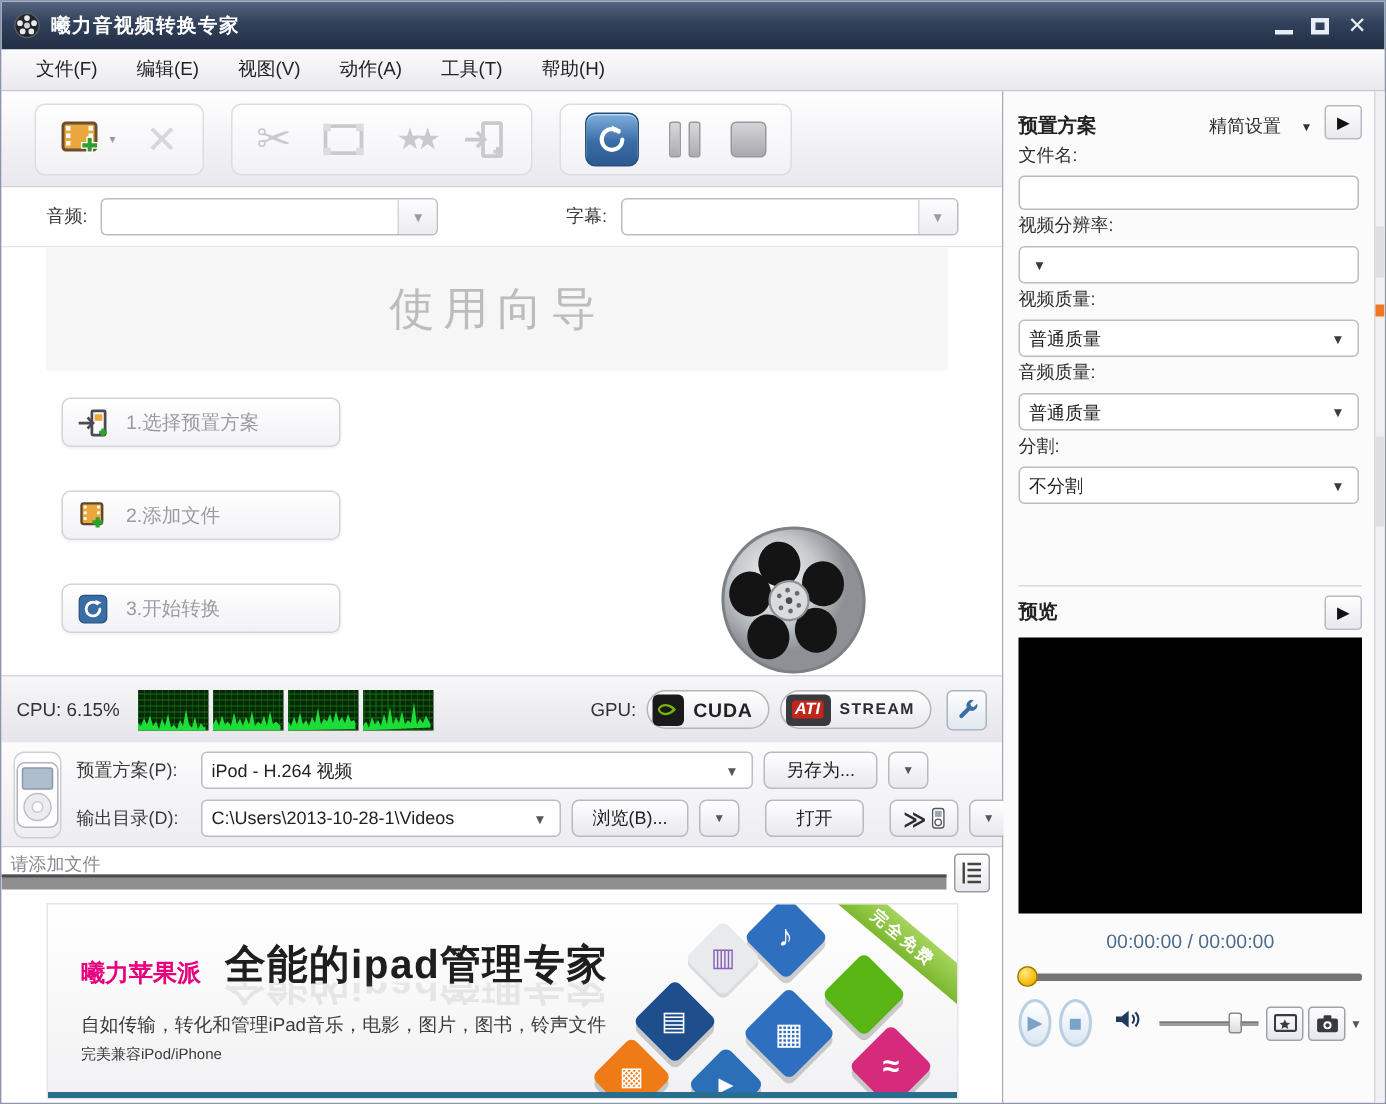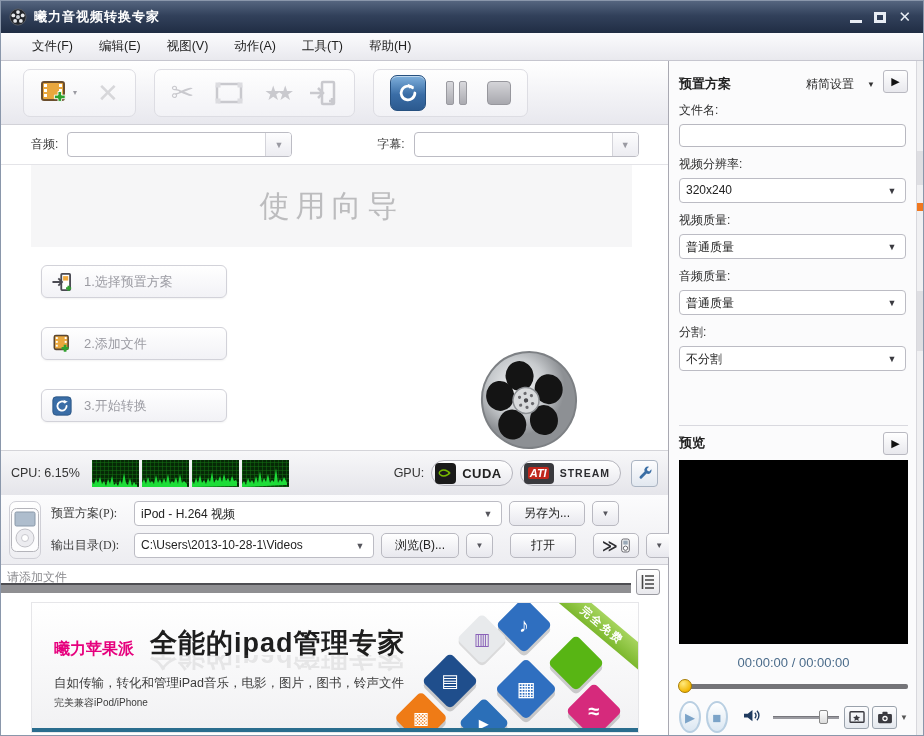--- a/index.html
+++ b/index.html
@@ -9,21 +9,21 @@
   
   .titlebar { height:32px; background:linear-gradient(#55657f,#32415b 45%,#202d44); display:flex; align-items:center; padding:0 8px; color:#fff; }
   .app-title { font-size:13px; font-weight:bold; margin-left:7px; letter-spacing:1px; }
   .win-controls { margin-left:auto; display:flex; align-items:center; gap:12px; padding-right:4px; }
   .wc { color:#e8edf4; cursor:default; display:flex; align-items:center; justify-content:center; height:16px; }
   .wc-min { width:12px; border-bottom:3px solid #e8edf4; height:11px; }
   .wc-max { width:12px; height:11px; border:3px solid #e8edf4; }
   .wc-close { font-size:15px; font-weight:bold; }
 
   
-  .menubar { height:28px; background:linear-gradient(#fbfbfd,#e9e9ee); border-bottom:1px solid #c6c6cf; display:flex; align-items:center; padding-left:18px; }
+  .menubar { height:28px; background:linear-gradient(#fbfbfd,#e9e9ee); border-bottom:1px solid #c6c6cf; display:flex; align-items:center; padding-left:10px; }
   .menu-item { font-size:12.5px; color:#222; padding:4px 13px; }
 
   
   .main-row { display:flex; height:676px; }
   .left-col { width:668px; display:flex; flex-direction:column; border-right:1px solid #a9a9b2; }
   .right-panel { width:255px; background:#fbfbfc; position:relative; padding:6px 16px 0 10px; }
 
   
   .toolbar { height:64px; background:linear-gradient(#ffffff,#e8e8ee); border-bottom:1px solid #d2d2d8; display:flex; align-items:center; padding-left:22px; gap:18px; }
   .tgrp { height:48px; border:1px solid #dddde3; border-radius:7px; background:linear-gradient(#fefefe,#f2f2f6); display:flex; align-items:center; padding:0 16px; gap:20px; }
@@ -67,21 +67,21 @@
   .ati-box { height:21px; background:#3a3a3e; border-radius:4px; color:#fff; display:flex; align-items:center; padding:0 4px; font-size:11px; font-weight:bold; font-style:italic; }
   .ati-box b { color:#fff; background:#c0261c; border-radius:2px; padding:0 2px; margin-right:1px; font-style:italic; }
   .stream-txt { font-size:10.5px; font-weight:bold; color:#2c2c30; letter-spacing:1px; }
   .wrench-btn { width:27px; height:27px; border:1px solid #aab4c2; border-radius:4px; background:linear-gradient(#fdfdfe,#e2e8f0); display:flex; align-items:center; justify-content:center; margin-left:3px; }
 
   
   .preset-bar { height:70px; background:linear-gradient(#fcfcfd,#ededf1); border-bottom:1px solid #cfcfd6; display:flex; align-items:center; padding:0 8px; gap:10px; }
   .ipod-btn { width:56px; height:58px; border:1px solid #cfcfd6; border-radius:7px; background:linear-gradient(#ffffff,#eeeef2); display:flex; align-items:center; justify-content:center; }
   .preset-grid { flex:1; display:flex; flex-direction:column; gap:7px; }
   .prow { display:flex; align-items:center; gap:7px; }
-  .prow .lbl { width:76px; text-align:left;font-family:Liberation Serif, serif; }
+  .prow .lbl { width:76px; text-align:left; }
   .pill { height:25px; border:1px solid #b9b9c1; border-radius:5px; background:linear-gradient(#ffffff,#e8e8ee); font-size:12px; color:#222; display:flex; align-items:center; justify-content:center; padding:0 12px; white-space:nowrap; }
   .caretbtn { width:27px; padding:0; font-size:8px; color:#55555c; }
   .c-profile { width:368px;gap:20px; } .c-outdir { width:240px; }
   .transfer-pill { gap:3px; padding:0 8px; font-weight:bold; color:#333; }
 
   
   .queue { height:34px; background:#fff; position:relative; padding:2px 0 0 6px; }
   .queue-txt { font-size:12px; color:#8a8a8e; }
   .qbar { position:absolute; left:0; top:18px; width:630px; height:10px; background:#8f8f92; border-top:2px solid #4e4e52; }
   .qlist-btn { position:absolute; right:8px; top:4px; width:24px; height:26px; border:1px solid #9a9aa0; border-radius:3px; background:linear-gradient(#fff,#e9e9ed); display:flex; align-items:center; justify-content:center; }
@@ -98,21 +98,21 @@
   .cubes { position:absolute; right:0; top:0; width:230px; height:131px; }
   .cube { position:absolute; border-radius:5px; transform:rotate(45deg); display:flex; align-items:center; justify-content:center; box-shadow:3px 3px 0 rgba(0,0,0,.18); }
   .cube span { transform:rotate(-45deg); color:#fff; font-weight:bold; }
   .ribbon { position:absolute; top:12px; right:-34px; width:140px; transform:rotate(40deg); background:linear-gradient(#a6d45e,#7cb82e); color:#fff; font-size:11px; font-weight:bold; text-align:center; padding:3px 0; letter-spacing:2px; }
 
   
   .rp-header { display:flex; align-items:flex-end; height:26px; }
   .rp-title { font-size:13px; font-weight:bold; color:#222; }
   .rp-mode { margin-left:auto; font-size:12px; color:#2c2c2c; display:flex; align-items:center; gap:13px; }
   .fwbtn { width:25px; height:23px; border:1px solid #b9b9c1; border-radius:3px; background:linear-gradient(#ffffff,#e8e8ed); display:flex; align-items:center; justify-content:center; font-size:11px; color:#111; margin-left:8px; }
-  .rp-label { font-size:12px; color:#2e2e2e; margin:9px 0 5px; }
+  .rp-label { font-size:12px; color:#2e2e2e; margin:2px 0 5px; }
   .rp-input { width:227px; height:23px; border:1px solid #b8b8c0; border-radius:4px; background:#fff; font-size:12px; padding:0 6px; font-family:inherit; }
   .rp-select { width:227px; }
   .pv-section { margin-top:54px; border-top:1px solid #d9d9df; padding-top:5px; }
   .pv-header { display:flex; align-items:center; height:24px; }
   .video { width:229px; height:184px; background:#000; margin-top:5px; }
   .pv-time { text-align:center; font-size:13px; color:#4a6b8a; margin-top:11px; }
   .seek { position:relative; margin-top:9px; height:14px; }
   .seek-track { position:absolute; left:0; right:0; top:5px; height:5px; background:#747478; border-radius:2px; }
   .seek-knob { position:absolute; left:-1px; top:0; width:14px; height:14px; border-radius:50%; background:radial-gradient(circle at 35% 30%,#ffe97e,#f2b705 70%,#c98f00); border:1px solid #a87c00; }
   .pv-controls { display:flex; align-items:center; margin-top:8px; gap:5px; }
@@ -446,21 +446,20 @@
       <span style="font-size:8px;color:#333;">▼</span>
     </span>
     <span class="fwbtn">▶</span>
   </div>
 
   <div class="rp-label">文件名:</div>
   <input class="rp-input" type="text" value="" style="">
 
   <div class="rp-label">视频分辨率:</div>
   <div class="combo rp-select">
-    <span class="val">320x240</span>
     <span class="arr" style="background:none;border-left:none;color:#3a3a40;">▼</span>
   </div>
 
   <div class="rp-label">视频质量:</div>
   <div class="combo rp-select">
     <span class="val">普通质量</span>
     <span class="arr" style="background:none;border-left:none;color:#3a3a40;">▼</span>
   </div>
 
   <div class="rp-label">音频质量:</div>

